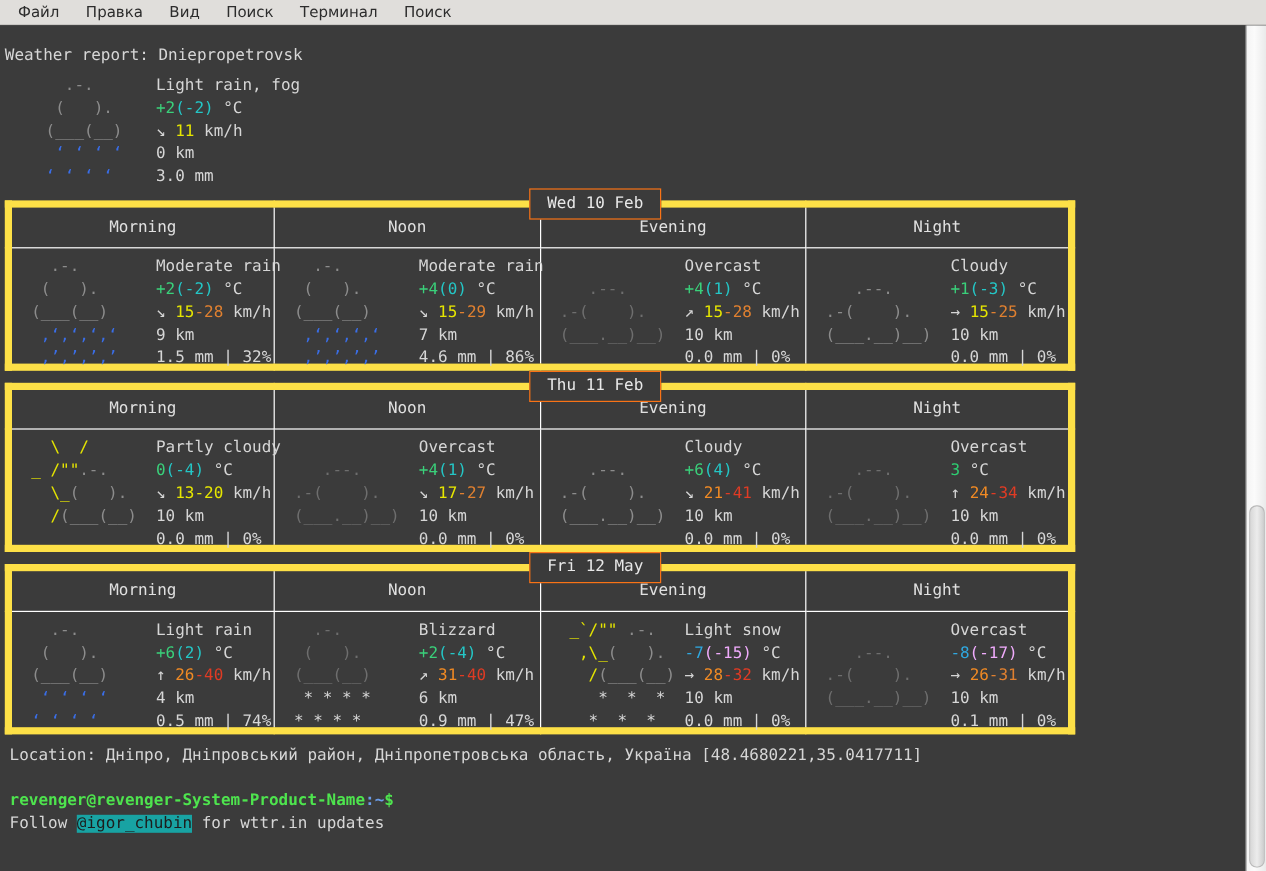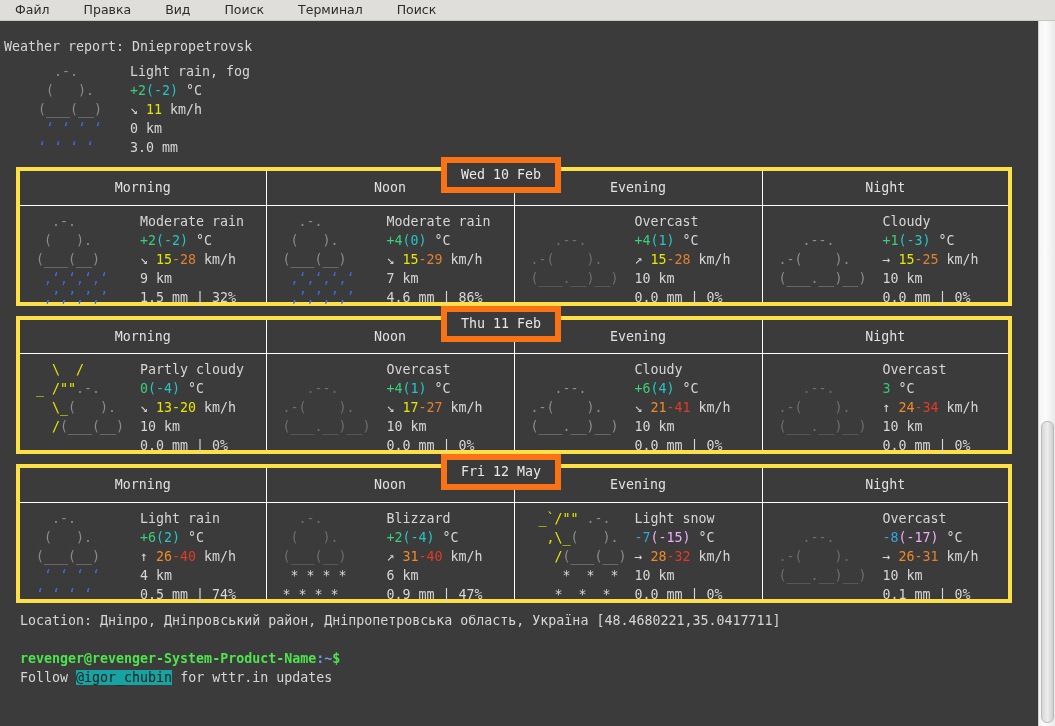--- a/index.html
+++ b/index.html
@@ -4,21 +4,21 @@
 <style>
   * { margin:0; padding:0; box-sizing:border-box; }
   html,body {
     width:1055px; height:726px; overflow:hidden;
     background:#3b3b3b;
     font-family:"DejaVu Sans Mono","Liberation Mono",monospace;
   }
   
   #menubar {
     height:21px; background:#e0dedb; display:flex; align-items:center;
-    padding-left:6px; gap:16px; border-bottom:1px solid #c8c6c3;
+    padding-left:6px; gap:4px; border-bottom:1px solid #c8c6c3;
   }
   #menubar .mi {
     font-family:"DejaVu Sans","Liberation Sans",sans-serif;
     font-size:12.5px; color:#2c2c2c; padding:2px 9px; line-height:16px;
     white-space:nowrap; cursor:default;
   }
   
   #term {
     position:relative; width:1055px; height:705px; background:#3b3b3b;
     overflow:hidden;
@@ -47,28 +47,27 @@
 
   
   #current { display:flex; padding-left:8px; margin-top:4px; }
   #current .art { width:122px; padding-left:30px; }
   #current .info { }
 
   
   .daywrap { position:relative; margin-top:10px; padding:0 4px; }
   .datetab {
     position:absolute; left:441px; top:-10px; z-index:5;
-    background:#3b3b3b; border:6px solid #f97316;
+    background:#3b3b3b; border:1px solid #f97316;
     padding:2px 14px 3px 14px; font-size:13.3px; line-height:19px;
     color:#e8e8e8; white-space:pre;
   }
   table.day {
-    width:996px; border-collapse:collapse; table-layout:fixed;
-    border:4px solid #fde047;
-    margin-left:12px;
+    width:892px; border-collapse:collapse; table-layout:fixed;
+    border:6px solid #fde047;
   }
   table.day td {
     border:1px solid #ffffff; vertical-align:top; padding:0;
   }
   table.day thead td {
     height:36px; text-align:center; vertical-align:middle;
     font-size:13.3px; color:#e0e0e0;
   }
   .cellin { display:flex; height:96px; padding:6px 0 4px 0; }
   .cellart { width:120px; padding-left:16px; flex:0 0 120px; }
@@ -82,21 +81,21 @@
   .c-orange { color:#e08030; }
   .c-orange2{ color:#f08a24; }
   .c-red    { color:#e03b24; }
   .c-blue   { color:#3a6ee8; }
   .c-ltblue { color:#2fa8e0; }
   .c-magenta{ color:#f0abfc; }
   .c-gray   { color:#8c8c8c; }
   .c-darkgray{ color:#6e6e6e; }
 
   
-  #footer { padding-left:20px; margin-top:8px; }
+  #footer { padding-left:8px; margin-top:8px; }
   .hl { background:#18a3a3; color:#1d1d1d; }
   .prompt { color:#4ee44e; font-weight:bold; }
   .promptpath { color:#6b9ce8; font-weight:bold; }
   .blank { height:19px; }
 </style>
 </head>
 <body>
 
 <div id="menubar">
   <div class="mi">Файл</div>

